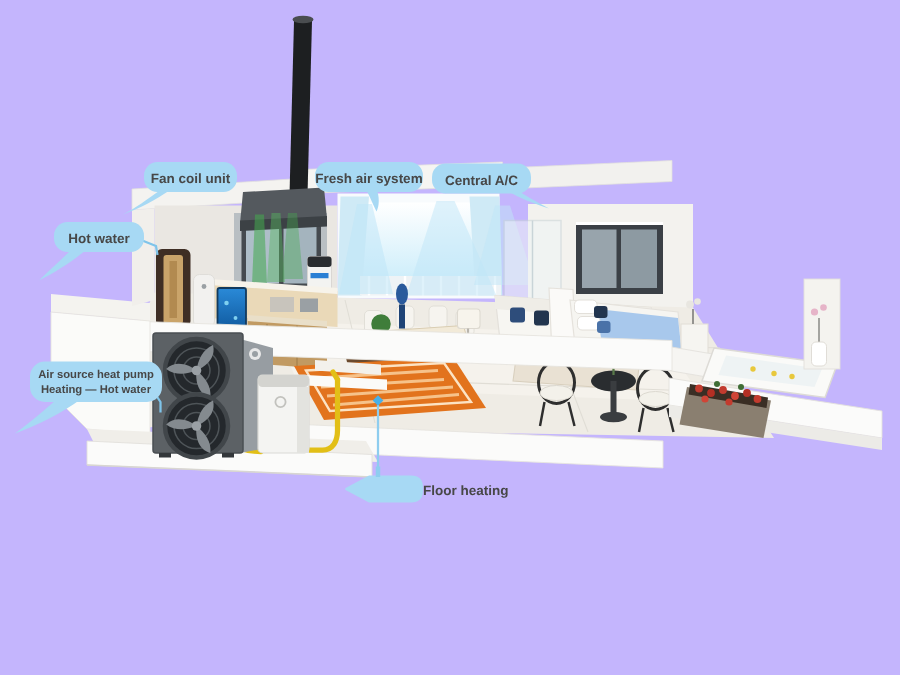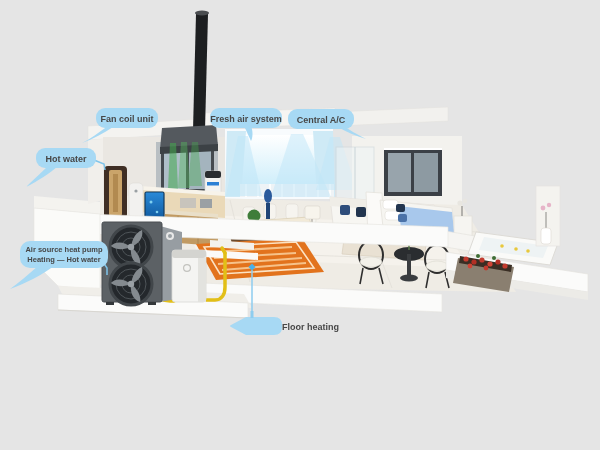--- a/index.html
+++ b/index.html
@@ -1,16 +1,16 @@
 <!DOCTYPE html>
 <html><head>
 <meta charset="utf-8">
 <style>
   html,body{margin:0;padding:0;background:#ffffff;}
-  .stage{position:relative;width:600px;height:450px;background:#e5e5e5;overflow:hidden;
+  .stage{position:relative;width:600px;height:450px;background:#c4b5fd;overflow:hidden;
          font-family:"Liberation Sans",sans-serif;}
   svg{position:absolute;left:0;top:0;}
   text{font-family:"Liberation Sans",sans-serif;font-weight:bold;}
 </style>
 </head>
 <body>
 
 <div class="stage">
 <svg width="600" height="450" viewBox="0 0 600 450">
   <defs>

